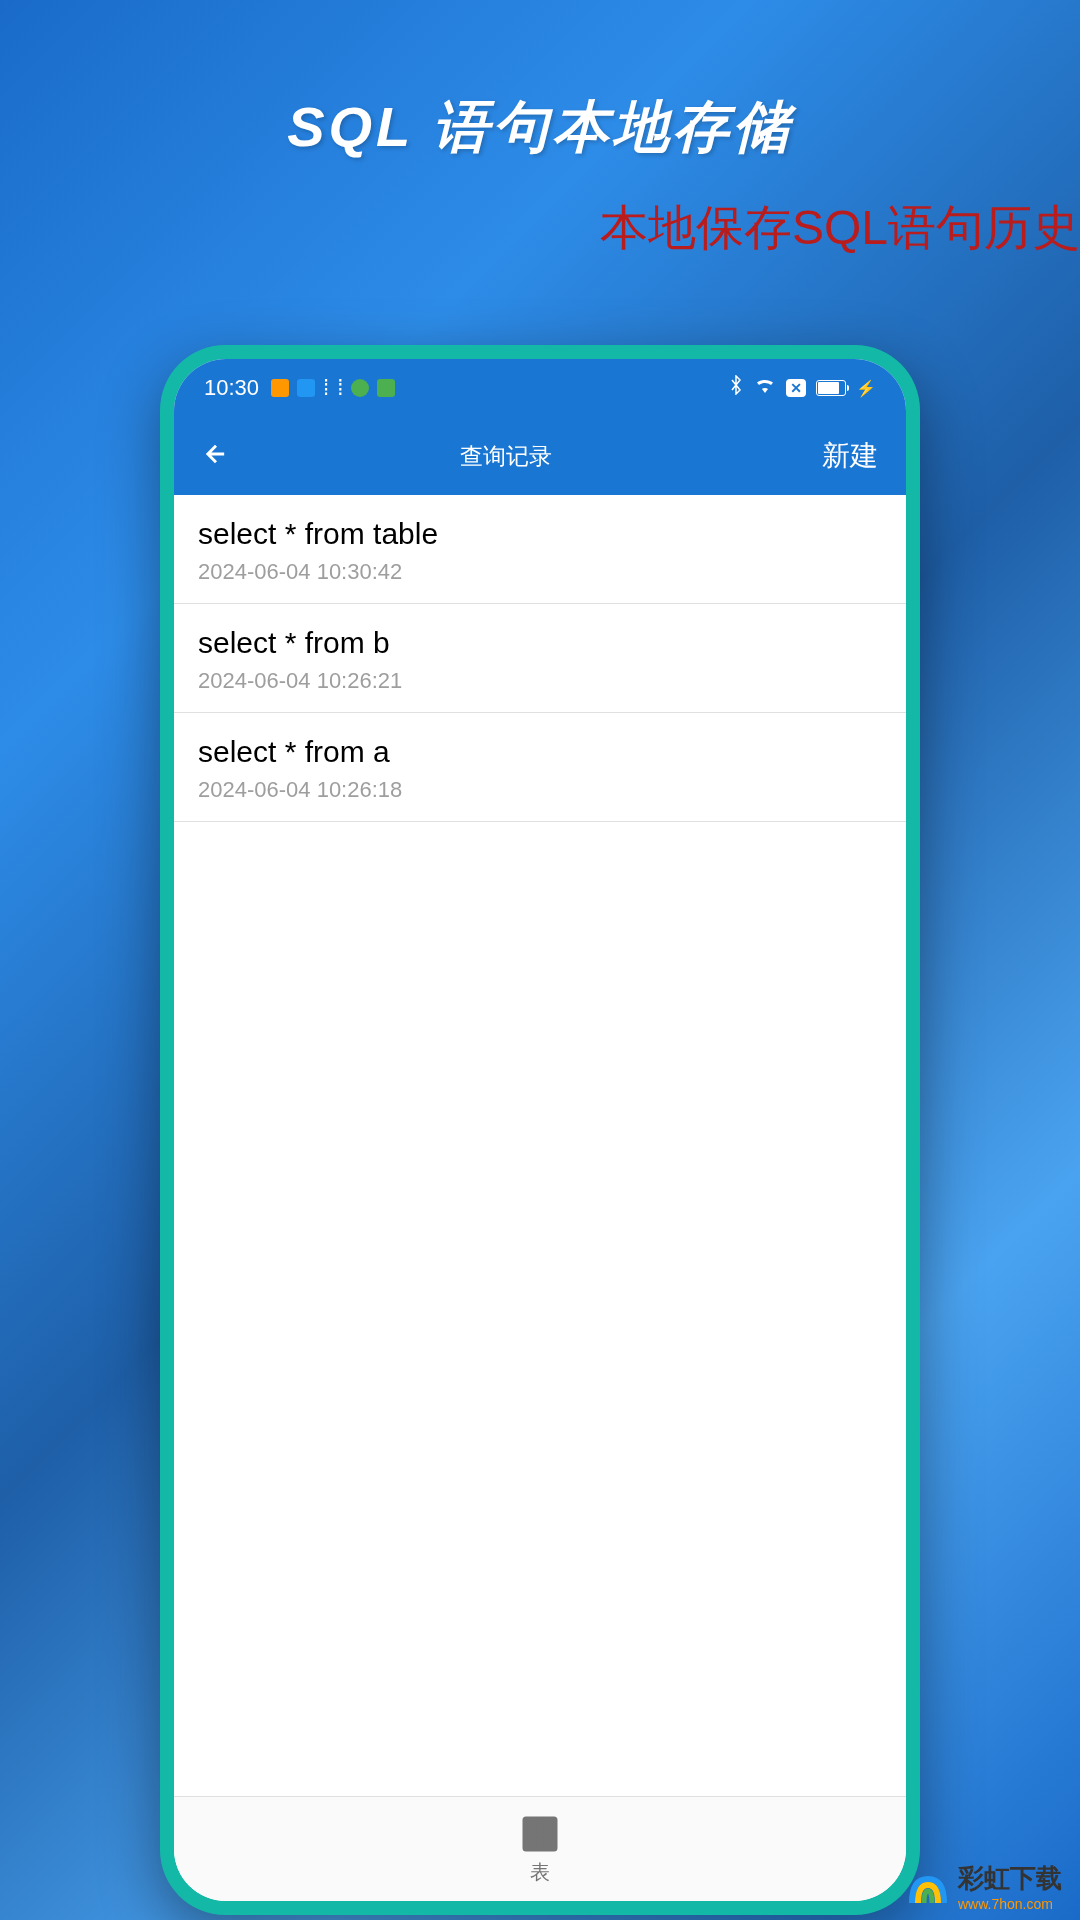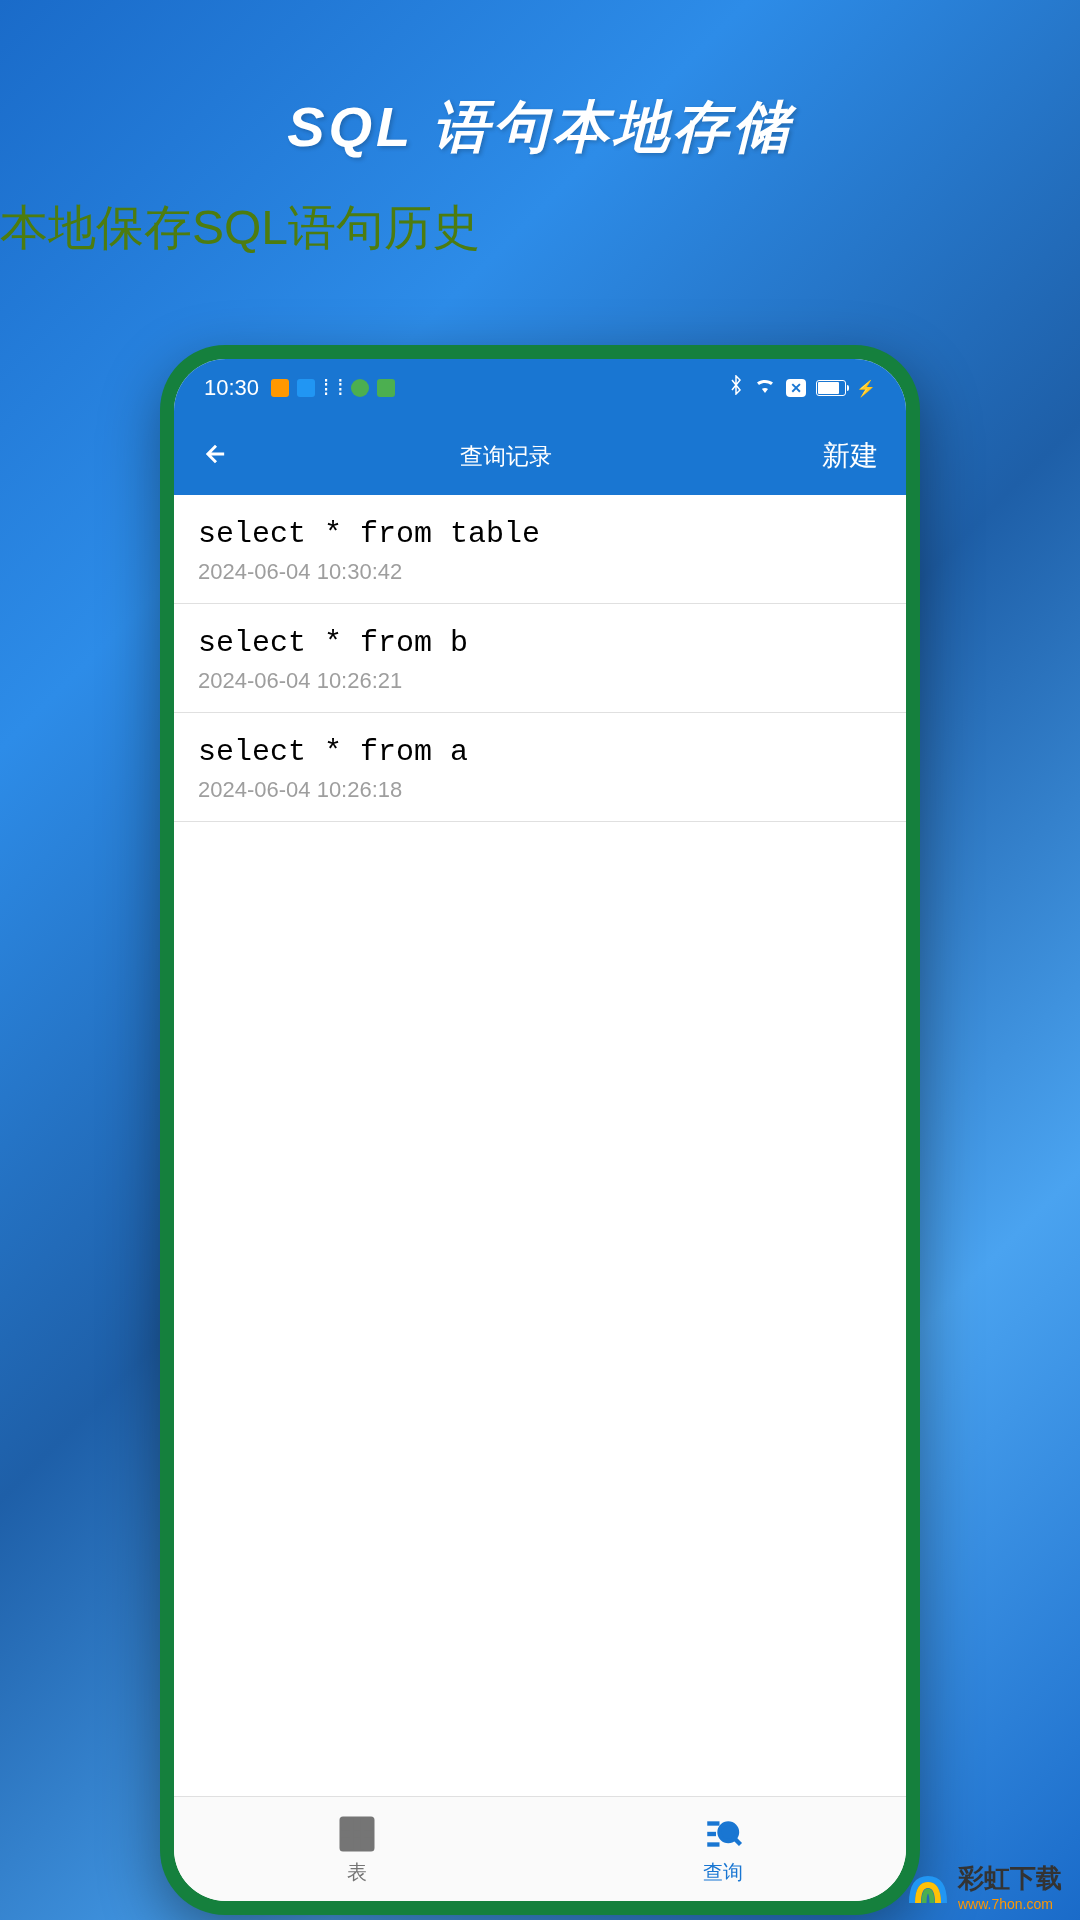--- a/index.html
+++ b/index.html
@@ -22,35 +22,36 @@
   color: #fff;
   padding-top: 90px;
   font-size: 56px;
   font-weight: 900;
   letter-spacing: 4px;
   font-style: italic;
   text-shadow: 2px 2px 4px rgba(0,0,0,0.2);
 }
 
 .promo-subtitle {
-  text-align: left;
-  color: #4d7c0f;
+  text-align: right;
+  color: #b91c1c;
   font-size: 48px;
   margin-top: 30px;
   font-weight: 400;
+  margin-left: 20px;
 }
 
 .phone-frame {
   position: absolute;
   top: 345px;
   left: 50%;
   transform: translateX(-50%);
   width: 760px;
   height: 1570px;
-  background: #15803d;
+  background: #14b8a6;
   border-radius: 65px;
   padding: 14px;
   box-shadow: 0 20px 60px rgba(0,0,0,0.4);
 }
 
 .phone-inner {
   width: 100%;
   height: 100%;
   background: #fff;
   border-radius: 52px;
@@ -123,21 +124,20 @@
 .list-item {
   padding: 22px 24px 18px;
   border-bottom: 1px solid #e0e0e0;
   cursor: pointer;
 }
 
 .item-query {
   font-size: 30px;
   color: #000;
   margin-bottom: 8px;
-  font-family: Liberation Mono, monospace;
 }
 
 .item-time {
   font-size: 22px;
   color: #9e9e9e;
 }
 
 .bottom-nav {
   position: absolute;
   bottom: 0;
@@ -321,30 +321,20 @@
       <div class="nav-item inactive">
         <svg class="nav-icon" viewBox="0 0 24 24" fill="none" stroke-width="2">
           <rect x="3" y="3" width="18" height="18" rx="1"></rect>
           <line x1="3" y1="9" x2="21" y2="9"></line>
           <line x1="3" y1="15" x2="21" y2="15"></line>
           <line x1="9" y1="3" x2="9" y2="21"></line>
           <line x1="15" y1="3" x2="15" y2="21"></line>
         </svg>
         <span class="nav-label">表</span>
       </div>
-      <div class="nav-item active">
-        <svg class="nav-icon" viewBox="0 0 24 24" fill="none" stroke-width="2.5">
-          <line x1="3" y1="6" x2="10" y2="6"></line>
-          <line x1="3" y1="12" x2="8" y2="12"></line>
-          <line x1="3" y1="18" x2="10" y2="18"></line>
-          <circle cx="15" cy="11" r="5"></circle>
-          <line x1="19" y1="15" x2="22" y2="18"></line>
-        </svg>
-        <span class="nav-label">查询</span>
-      </div>
     </div>
 
   </div>
 </div>
 
 <div class="watermark">
   <svg class="watermark-logo" viewBox="0 0 48 48">
     <path d="M8 40 Q8 16 24 16 Q40 16 40 40" fill="none" stroke="#2196f3" stroke-width="6"></path>
     <path d="M14 40 Q14 22 24 22 Q34 22 34 40" fill="none" stroke="#ffc107" stroke-width="6"></path>
     <path d="M20 40 Q20 28 24 28 Q28 28 28 40" fill="none" stroke="#4caf50" stroke-width="5"></path>

